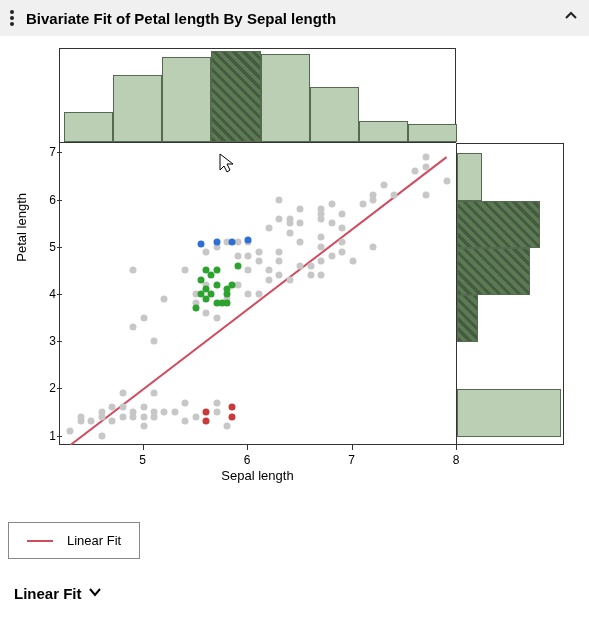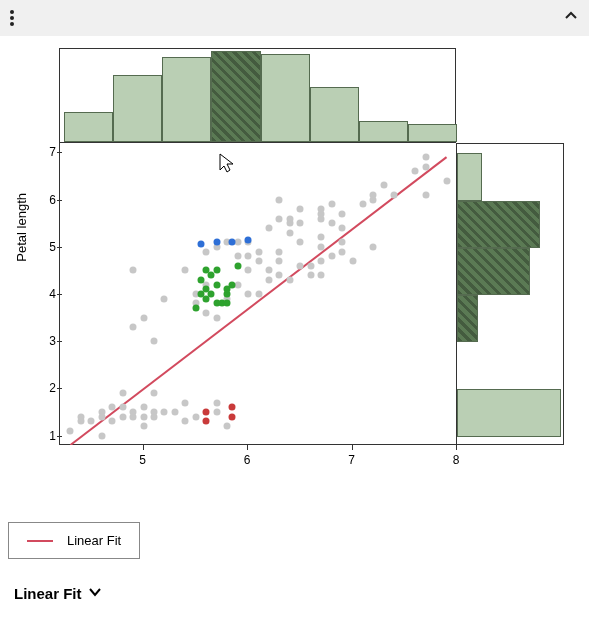--- a/index.html
+++ b/index.html
@@ -130,20 +130,21 @@
 </style>
 </head>
 <body>
 
 <div class="header">
   <span class="more-icon">
     <span></span>
       <span></span>
       <span></span>
   </span>
+  <span>Bivariate Fit of Petal length By Sepal length</span>
   <span class="collapse-icon">
     <svg width="16" height="16" viewBox="0 0 16 16">
         <path d="M3 10 L8 5 L13 10" stroke="#222" stroke-width="2" fill="none"></path>
       </svg>
   </span>
 </div>
 
 <div class="chart-area">
 
   <div class="top-hist" id="top-hist">
@@ -312,20 +313,21 @@
       <div class="x-tick-line" style="left: 83.5789px;"></div>
       <div class="x-tick" style="left: 188.053px;">6</div>
       <div class="x-tick-line" style="left: 188.053px;"></div>
       <div class="x-tick" style="left: 292.526px;">7</div>
       <div class="x-tick-line" style="left: 292.526px;"></div>
       <div class="x-tick" style="left: 397px;">8</div>
       <div class="x-tick-line" style="left: 397px;"></div>
     </div>
 
   <div class="ylabel">Petal length</div>
+  <div class="xlabel">Sepal length</div>
 
   <span class="cursor">
     <svg width="18" height="22" viewBox="0 0 18 22">
       <path d="M2 2 L2 18 L6 14 L9 20 L12 18 L9 12 L15 12 Z" fill="#fff" stroke="#000" stroke-width="1"></path>
     </svg>
   </span>
 </div>
 
 <div class="legend">
   <span class="legend-swatch"></span>

